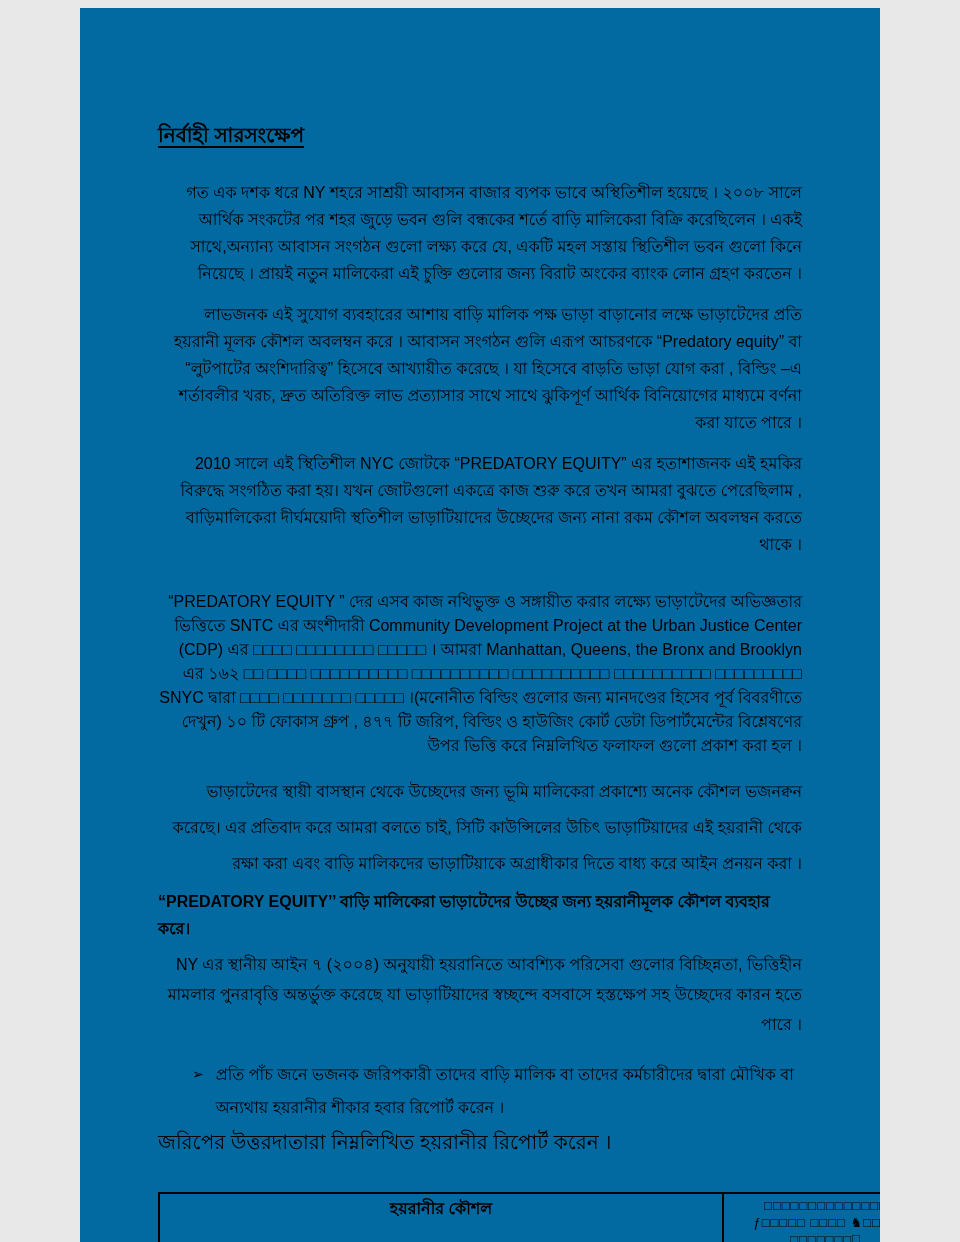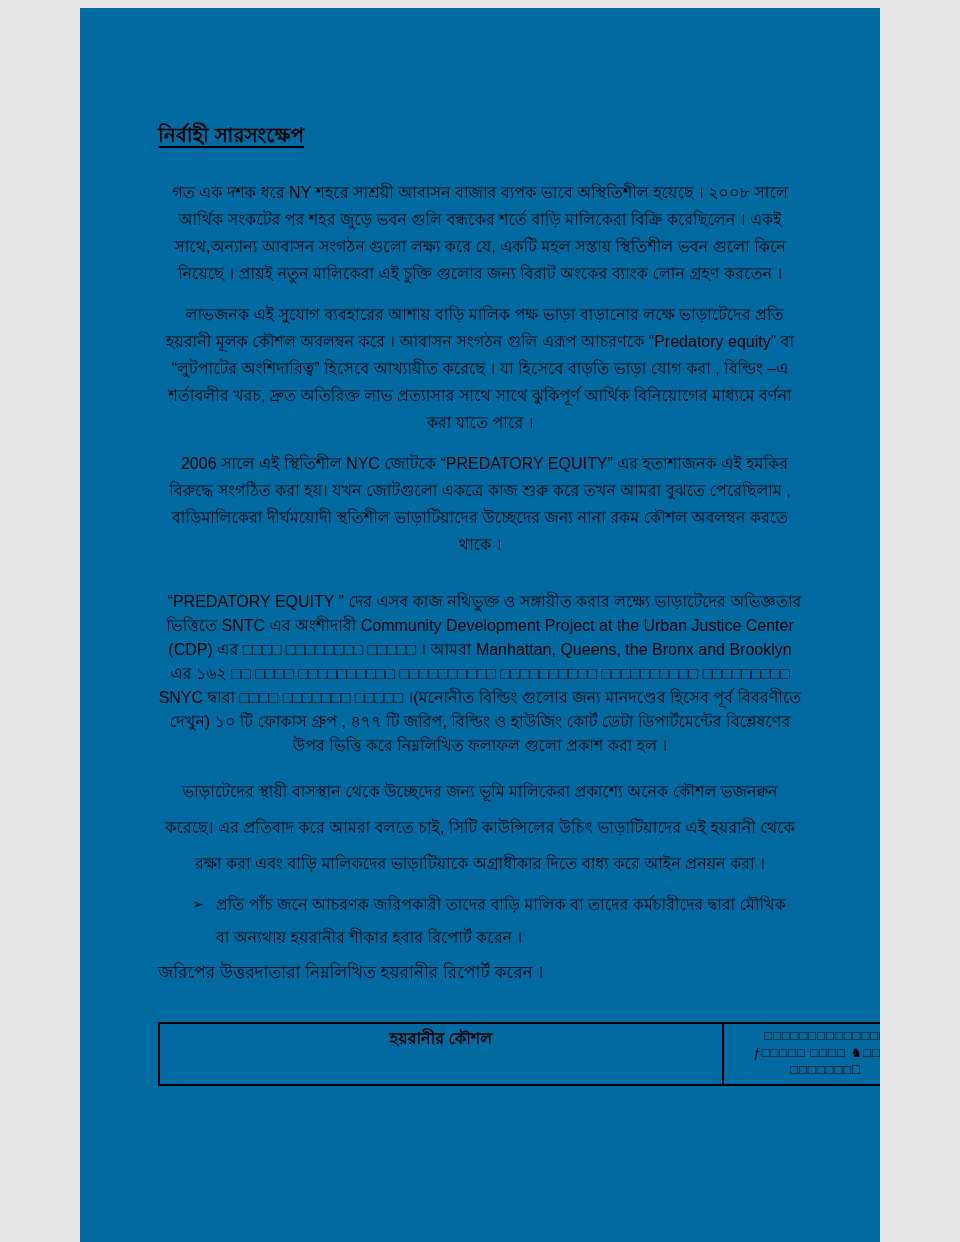--- a/index.html
+++ b/index.html
@@ -19,21 +19,21 @@
     font-weight:bold;
     text-decoration:underline;
     text-decoration-thickness:2px;
     text-underline-offset:4px;
     margin:0 0 26px 0;
   }
   .para{
     margin:0 0 14px 0;
     font-size:16px;
     line-height:27px;
-    text-align:center;
+    text-align:right;
   }
   .para.indent{ text-indent:9px; }
   .para.p3{ margin-bottom:32px; }
   .para.p4{ font-size:16px; line-height:24px; margin-bottom:16px; }
   .para.p5{ line-height:36px; margin-bottom:6px; }
   .para.p8{ line-height:30px; margin-bottom:18px; }
   .findings-heading{
     font-size:16px;
     line-height:27px;
     font-weight:bold;
@@ -52,21 +52,21 @@
     margin:0 0 5px 34px;
     font-size:16px;
     line-height:33px;
   }
   .bullet-marker{
     flex:0 0 auto;
     font-size:14px;
     line-height:33px;
   }
   .survey-line{
-    font-size:17px;
+    font-size:20px;
     line-height:27px;
     margin:0 0 36px 0;
   }
   .harass-table{
     width:750px;
     border:2px solid #000;
     border-collapse:collapse;
     table-layout:fixed;
   }
   .harass-table td{
@@ -92,32 +92,34 @@
 <body>
 
 <div class="page">
 
   <h1 class="doc-title">নির্বাহী সারসংক্ষেপ</h1>
 
   <p class="para">গত এক দশক ধরে NY শহরে সাশ্রয়ী আবাসন বাজার ব্যপক ভাবে অস্থিতিশীল হয়েছে । ২০০৮ সালে আর্থিক সংকটের পর শহর জুড়ে ভবন গুলি বন্ধকের শর্তে বাড়ি মালিকেরা বিক্রি করেছিলেন । একই সাথে,অন্যান্য আবাসন সংগঠন গুলো লক্ষ্য করে যে, একটি মহল সস্তায় স্থিতিশীল ভবন গুলো কিনে নিয়েছে । প্রায়ই নতুন মালিকেরা এই চুক্তি গুলোর জন্য বিরাট অংকের ব্যাংক লোন গ্রহণ করতেন ।</p>
 
   <p class="para indent">লাভজনক এই সুযোগ ব্যবহারের আশায় বাড়ি মালিক পক্ষ ভাড়া বাড়ানোর লক্ষে ভাড়াটেদের প্রতি হয়রানী মূলক কৌশল অবলম্বন করে । আবাসন সংগঠন গুলি এরূপ আচরণকে “Predatory equity” বা “লুটপাটের অংশিদারিত্ব” হিসেবে আখ্যায়ীত করেছে । যা হিসেবে বাড়তি ভাড়া যোগ করা , বিল্ডিং –এ শর্তাবলীর খরচ, দ্রুত অতিরিক্ত লাভ প্রত্যাসার সাথে সাথে ঝুকিপূর্ণ আর্থিক বিনিয়োগের মাধ্যমে বর্ণনা করা যাতে পারে ।</p>
 
-  <p class="para indent p3">2006 সালে এই স্থিতিশীল NYC জোটকে “PREDATORY EQUITY” এর হতাশাজনক এই হমকির  বিরুদ্ধে সংগঠিত করা হয়। যখন জোটগুলো একত্রে কাজ শুরু করে তখন আমরা বুঝতে পেরেছিলাম , বাড়িমালিকেরা দীর্ঘময়োদী স্থতিশীল ভাড়াটিয়াদের উচ্ছেদের জন্য নানা রকম কৌশল অবলম্বন করতে থাকে ।</p>
+  <p class="para indent p3">2010 সালে এই স্থিতিশীল NYC জোটকে “PREDATORY EQUITY” এর হতাশাজনক এই হমকির  বিরুদ্ধে সংগঠিত করা হয়। যখন জোটগুলো একত্রে কাজ শুরু করে তখন আমরা বুঝতে পেরেছিলাম , বাড়িমালিকেরা দীর্ঘময়োদী স্থতিশীল ভাড়াটিয়াদের উচ্ছেদের জন্য নানা রকম কৌশল অবলম্বন করতে থাকে ।</p>
 
   <p class="para indent p4">“PREDATORY EQUITY ” দের এসব কাজ নথিভুক্ত ও সঙ্গায়ীত করার লক্ষ্যে ভাড়াটেদের অভিজ্ঞতার ভিত্তিতে SNTC এর অংশীদারী  Community Development Project at the Urban Justice Center (CDP) এর □□□□ □□□□□□□□ □□□□□ ।  আমরা Manhattan, Queens, the Bronx and Brooklyn এর ১৬২ □□ □□□□ □□□□□□□□□□ □□□□□□□□□□ □□□□□□□□□□ □□□□□□□□□□ □□□□□□□□□ SNYC দ্বারা □□□□ □□□□□□□ □□□□□ ।(মনোনীত বিল্ডিং গুলোর জন্য মানদণ্ডের হিসেব পূর্ব বিবরণীতে দেখুন) ১০ টি ফোকাস গ্রুপ , ৪৭৭ টি জরিপ, বিল্ডিং ও হাউজিং কোর্ট ডেটা ডিপার্টমেন্টের বিশ্লেষণের উপর ভিত্তি করে নিম্নলিখিত ফলাফল গুলো প্রকাশ করা হল   ।</p>
 
   <p class="para p5">ভাড়াটেদের স্থায়ী বাসস্থান থেকে উচ্ছেদের জন্য ভূমি মালিকেরা প্রকাশ্যে অনেক কৌশল ভজনক্বন করেছে। এর প্রতিবাদ করে আমরা বলতে চাই, সিটি কাউন্সিলের উচিৎ   ভাড়াটিয়াদের এই হয়রানী থেকে রক্ষা করা এবং বাড়ি মালিকদের ভাড়াটিয়াকে অগ্রাধীকার দিতে বাধ্য করে আইন প্রনয়ন করা ।</p>
 
 
+  <p class="predatory-line">“PREDATORY EQUITY’’ বাড়ি মালিকেরা ভাড়াটেদের উচ্ছের জন্য হয়রানীমূলক কৌশল ব্যবহার করে।</p>
 
+  <p class="para indent p8">NY এর স্থানীয় আইন ৭ (২০০৪)  অনুযায়ী হয়রানিতে আবশ্যিক পরিসেবা গুলোর বিচ্ছিন্নতা, ভিত্তিহীন মামলার পুনরাবৃত্তি অন্তর্ভুক্ত করেছে যা ভাড়াটিয়াদের স্বচ্ছন্দে বসবাসে হস্তক্ষেপ সহ উচ্ছেদের কারন হতে পারে ।</p>
 
   <div class="bullet">
     <span class="bullet-marker">➢</span>
-    <span class="bullet-text">প্রতি পাঁচ জনে আচরণক জরিপকারী তাদের বাড়ি মালিক বা তাদের কর্মচারীদের দ্বারা মৌখিক বা অন্যথায় হয়রানীর শীকার হবার রিপোর্ট করেন ।</span>
+    <span class="bullet-text">প্রতি পাঁচ জনে ভজনক জরিপকারী তাদের বাড়ি মালিক বা তাদের কর্মচারীদের দ্বারা মৌখিক বা অন্যথায় হয়রানীর শীকার হবার রিপোর্ট করেন ।</span>
   </div>
 
   <p class="survey-line">জরিপের উত্তরদাতারা নিম্নলিখিত হয়রানীর রিপোর্ট করেন ।</p>
 
   <table class="harass-table">
     <tbody>
         <tr>
       <td class="cell-left">হয়রানীর কৌশল</td>
       <td class="cell-right">
         <div>□□□□□□□□□□□□□□</div>

